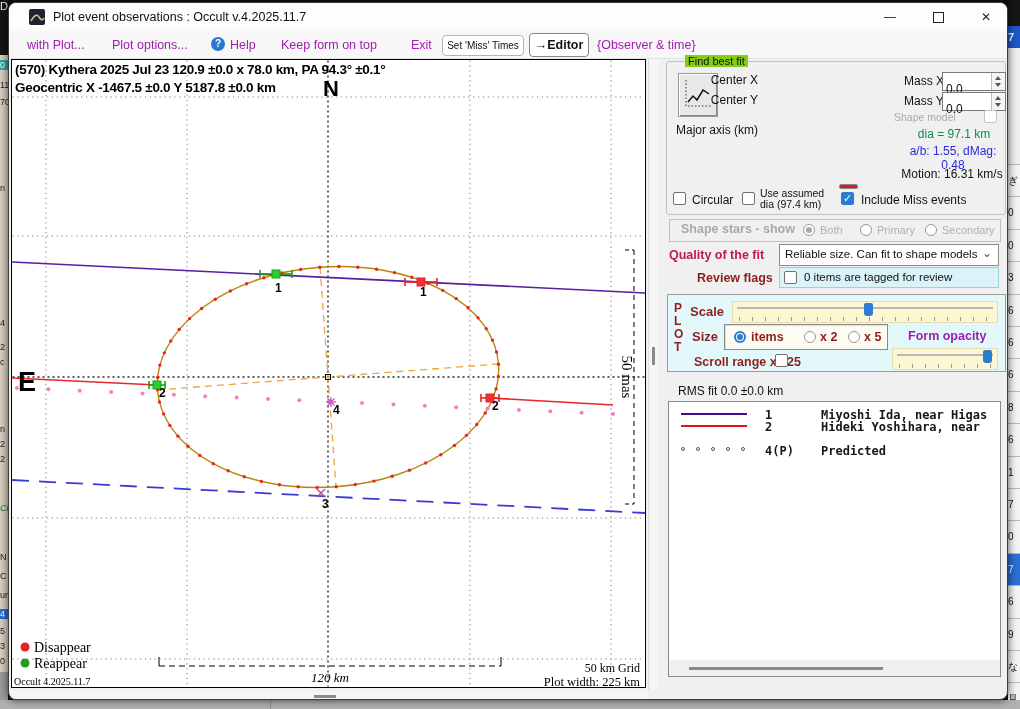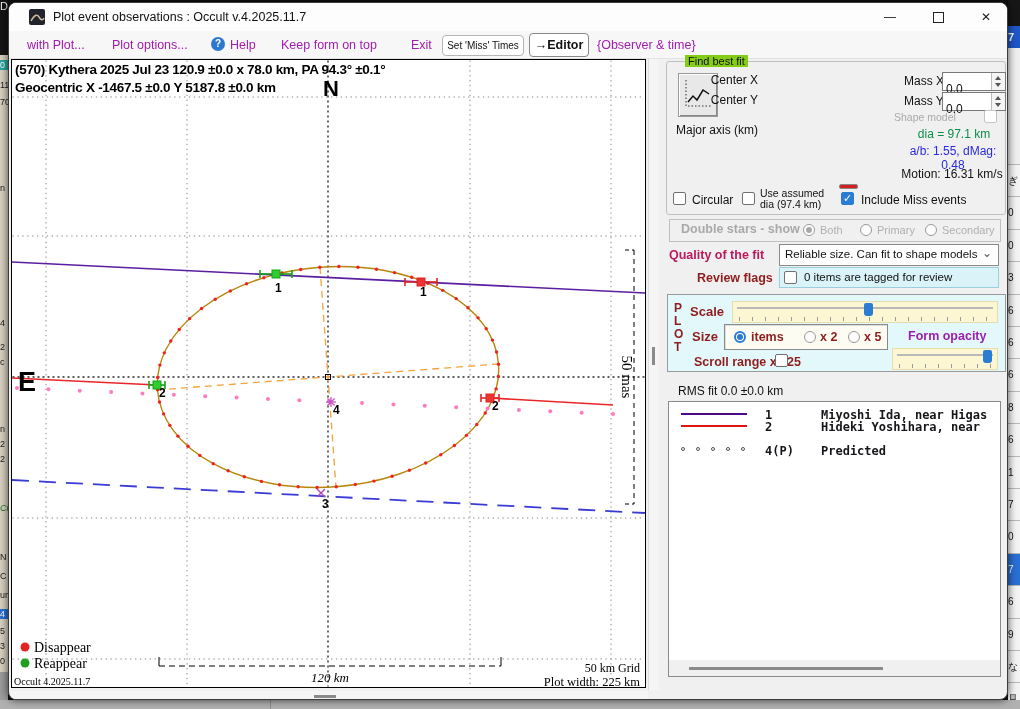--- a/index.html
+++ b/index.html
@@ -419,21 +419,21 @@
     <span class="cklabel" style="left:683px;top:190px">Circular</span>
     <span class="cb" style="left:733px;top:189px"></span>
     <span class="cklabel small" style="left:751px;top:185px">
       <span>Use assumed</span><br>
       <span>dia (97.4 km)</span>
     </span>
     <span class="cb checked" style="left:832px;top:189px"></span>
     <span class="cklabel" style="left:852px;top:190px">Include Miss events</span>
 
     <div id="ds-group"></div>
-    <div id="ds-title">Double stars - show</div>
+    <div id="ds-title">Shape stars - show</div>
     <span class="radio sel" style="left:794px;top:221px"></span>
     <span class="ds-opt" style="left:811px">Both</span>
     <span class="radio" style="left:851px;top:221px"></span>
     <span class="ds-opt" style="left:868px">Primary</span>
     <span class="radio" style="left:916px;top:221px"></span>
     <span class="ds-opt" style="left:933px">Secondary</span>
 
     <div id="quality-lbl">Quality of the fit</div>
     <div id="quality-dd">
       <span class="txt">Reliable size. Can fit to shape models</span>

